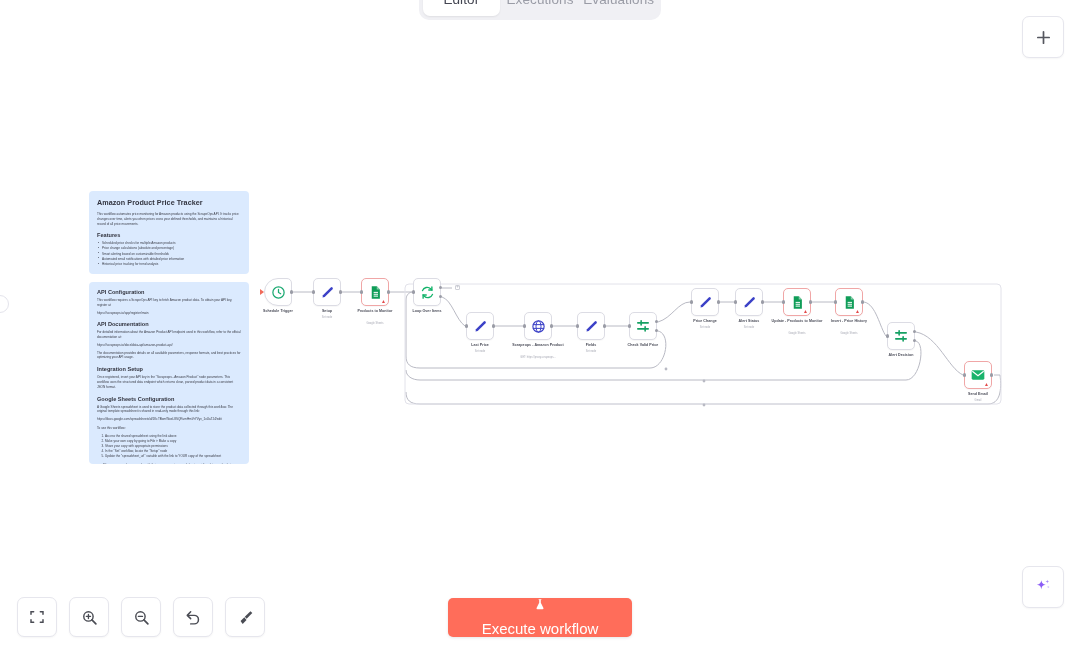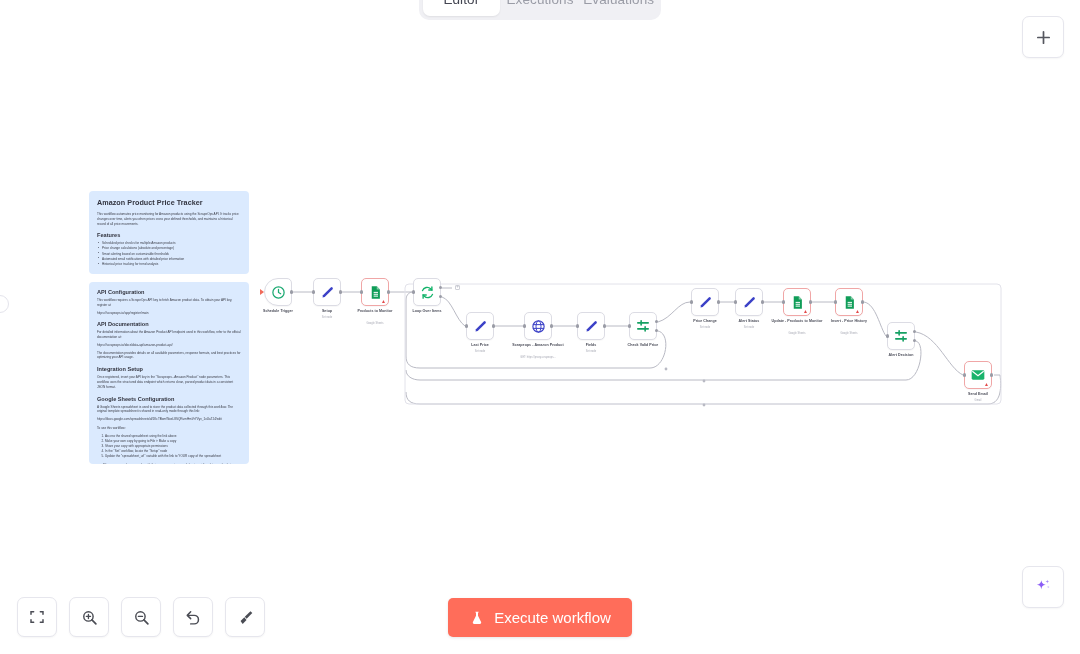--- a/index.html
+++ b/index.html
@@ -40,21 +40,21 @@
   .toolbar { position: absolute; left: 17px; top: 597px; display: flex; gap: 12px; }
   .toolbar .sqbtn { position: static; width: 40px; height: 40px; }
 
   
   #execute-workflow-button {
     position: absolute; left: 448px; top: 598px;
     width: 184px; height: 39px;
     background: #ff6d5a; border: none; border-radius: 5px;
     color: #fff; font-size: 15px; font-family: "Liberation Sans", sans-serif;
     display: flex; align-items: center; justify-content: center; gap: 9px;
-    cursor: pointer; box-shadow: 0 1px 3px rgba(0,0,0,.10);
+    cursor: pointer; box-shadow: 0 1px 3px rgba(0,0,0,.10); flex-direction: column;
   }
 
   
   .sticky {
     position: absolute; left: 89px;
     width: 160px;
     background: #dbeafe; border-radius: 4px;
     padding: 7px 8px 8px 8px;
     color: #32343f; overflow: hidden;
   }

